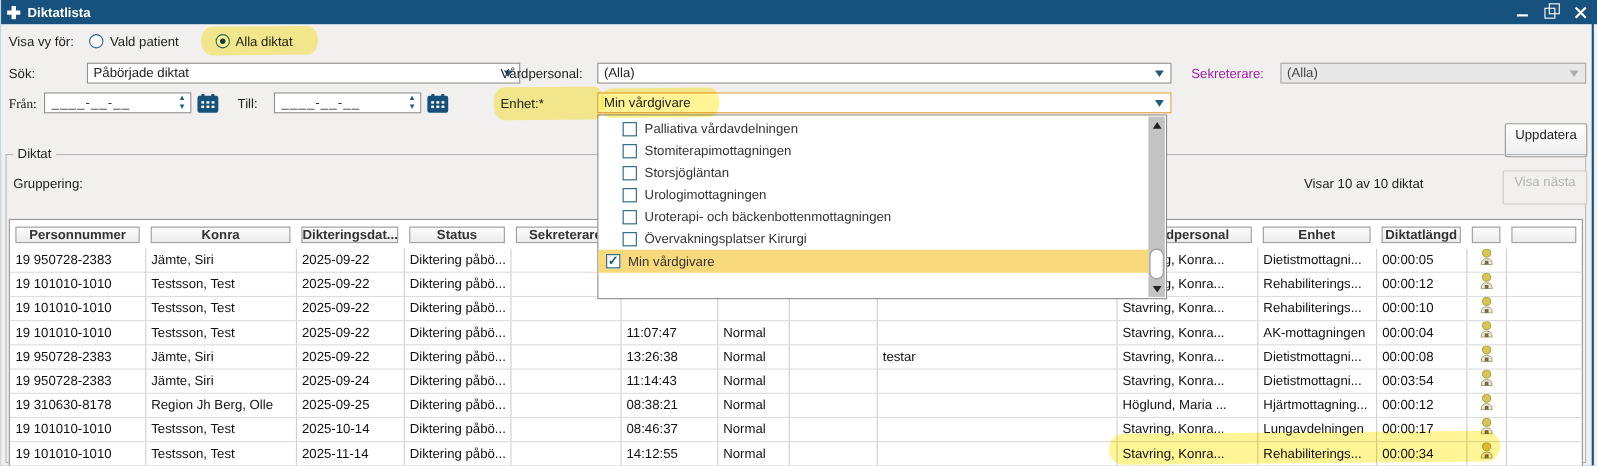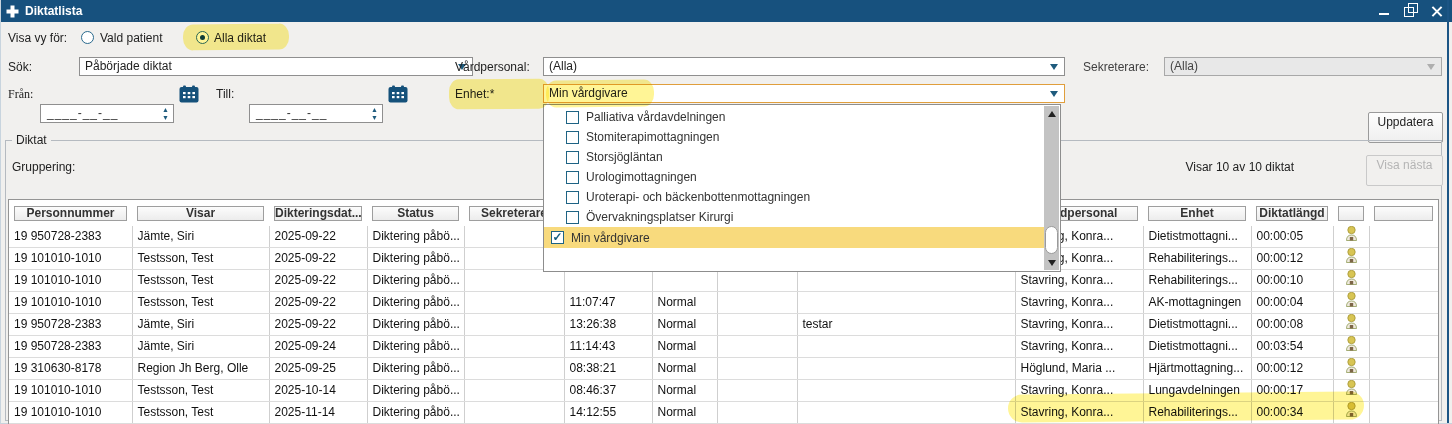--- a/index.html
+++ b/index.html
@@ -13,30 +13,30 @@
   .winctrls{position:absolute;right:8px;top:0;height:22px;display:flex;align-items:center;gap:12px;}
   .wbtn{width:14px;height:12px;position:relative;cursor:pointer;}
   .wbtn.min::after{content:"";position:absolute;left:1px;bottom:2px;width:10px;height:2px;background:#fff;}
   .wbtn.rest::before{content:"";position:absolute;left:0;bottom:0;width:8px;height:8px;border:1px solid #fff;background:#17517e;}
   .wbtn.rest::after{content:"";position:absolute;left:4px;bottom:4px;width:8px;height:8px;border:1px solid #fff;}
   .wbtn.close::before,.wbtn.close::after{content:"";position:absolute;left:6px;top:0;width:2px;height:13px;background:#fff;}
   .wbtn.close::before{transform:rotate(45deg);} .wbtn.close::after{transform:rotate(-45deg);}
 
   
   .lbl{position:absolute;white-space:nowrap;}
-  .lbl.gray{color:#404040;}
+  .lbl.gray{color:#a21caf;}
   .combo{position:absolute;height:19px;background:#fff;border:1px solid #8f8f8f;box-sizing:border-box;
          line-height:17px;padding-left:5px;white-space:nowrap;overflow:hidden;}
   .combo .arr{position:absolute;right:6px;top:6px;width:0;height:0;border-left:4px solid transparent;
               border-right:4px solid transparent;border-top:6px solid #1e5b7d;}
   .combo.disabled{background:#e8e8e8;border-color:#a8a8a8;color:#444;}
   .combo.disabled .arr{border-top-color:#aeaeae;}
   .combo.focus{border:1px solid #e09e3c;}
   .datebox{position:absolute;height:19px;background:#fff;border:1px solid #8f8f8f;box-sizing:border-box;
-           line-height:16px;padding-left:6px;color:#333;letter-spacing:1px;margin-top:20px;}
+           line-height:16px;padding-left:6px;color:#333;letter-spacing:1px;}
   .spin{position:absolute;right:3px;top:1px;display:flex;flex-direction:column;line-height:8px;font-size:7px;color:#1d5a7d;}
   .calbtn{position:absolute;width:22px;height:19px;cursor:pointer;display:flex;align-items:center;justify-content:center;}
   .btn{position:absolute;height:31px;background:linear-gradient(#fdfdfd,#efefef);border:1px solid #9a9a9a;
        box-sizing:border-box;text-align:center;line-height:19px;color:#222;border-radius:2px;cursor:pointer;}
   .btn.disabled{background:#f1f0ee;border-color:#c9c9c9;color:#b4b4b4;cursor:default;}
 
   
   .radio{position:absolute;width:13px;height:13px;border:1px solid #2a6a8d;border-radius:50%;background:#fff;box-sizing:border-box;}
   .radio.sel::after{content:"";position:absolute;left:3px;top:3px;width:5px;height:5px;border-radius:50%;background:#103f5e;}
 
@@ -199,21 +199,21 @@
           <col style="width: 82px;">
           <col style="width: 36px;">
           <col style="width: 69px;">
         </colgroup>
         <thead>
           <tr>
             <th>
               <span class="hbox">Personnummer</span>
             </th>
             <th>
-              <span class="hbox">Visar</span>
+              <span class="hbox">Konra</span>
             </th>
             <th>
               <span class="hbox">Dikteringsdat...</span>
             </th>
             <th>
               <span class="hbox">Status</span>
             </th>
             <th>
               <span class="hbox">Sekreterare</span>
             </th>

